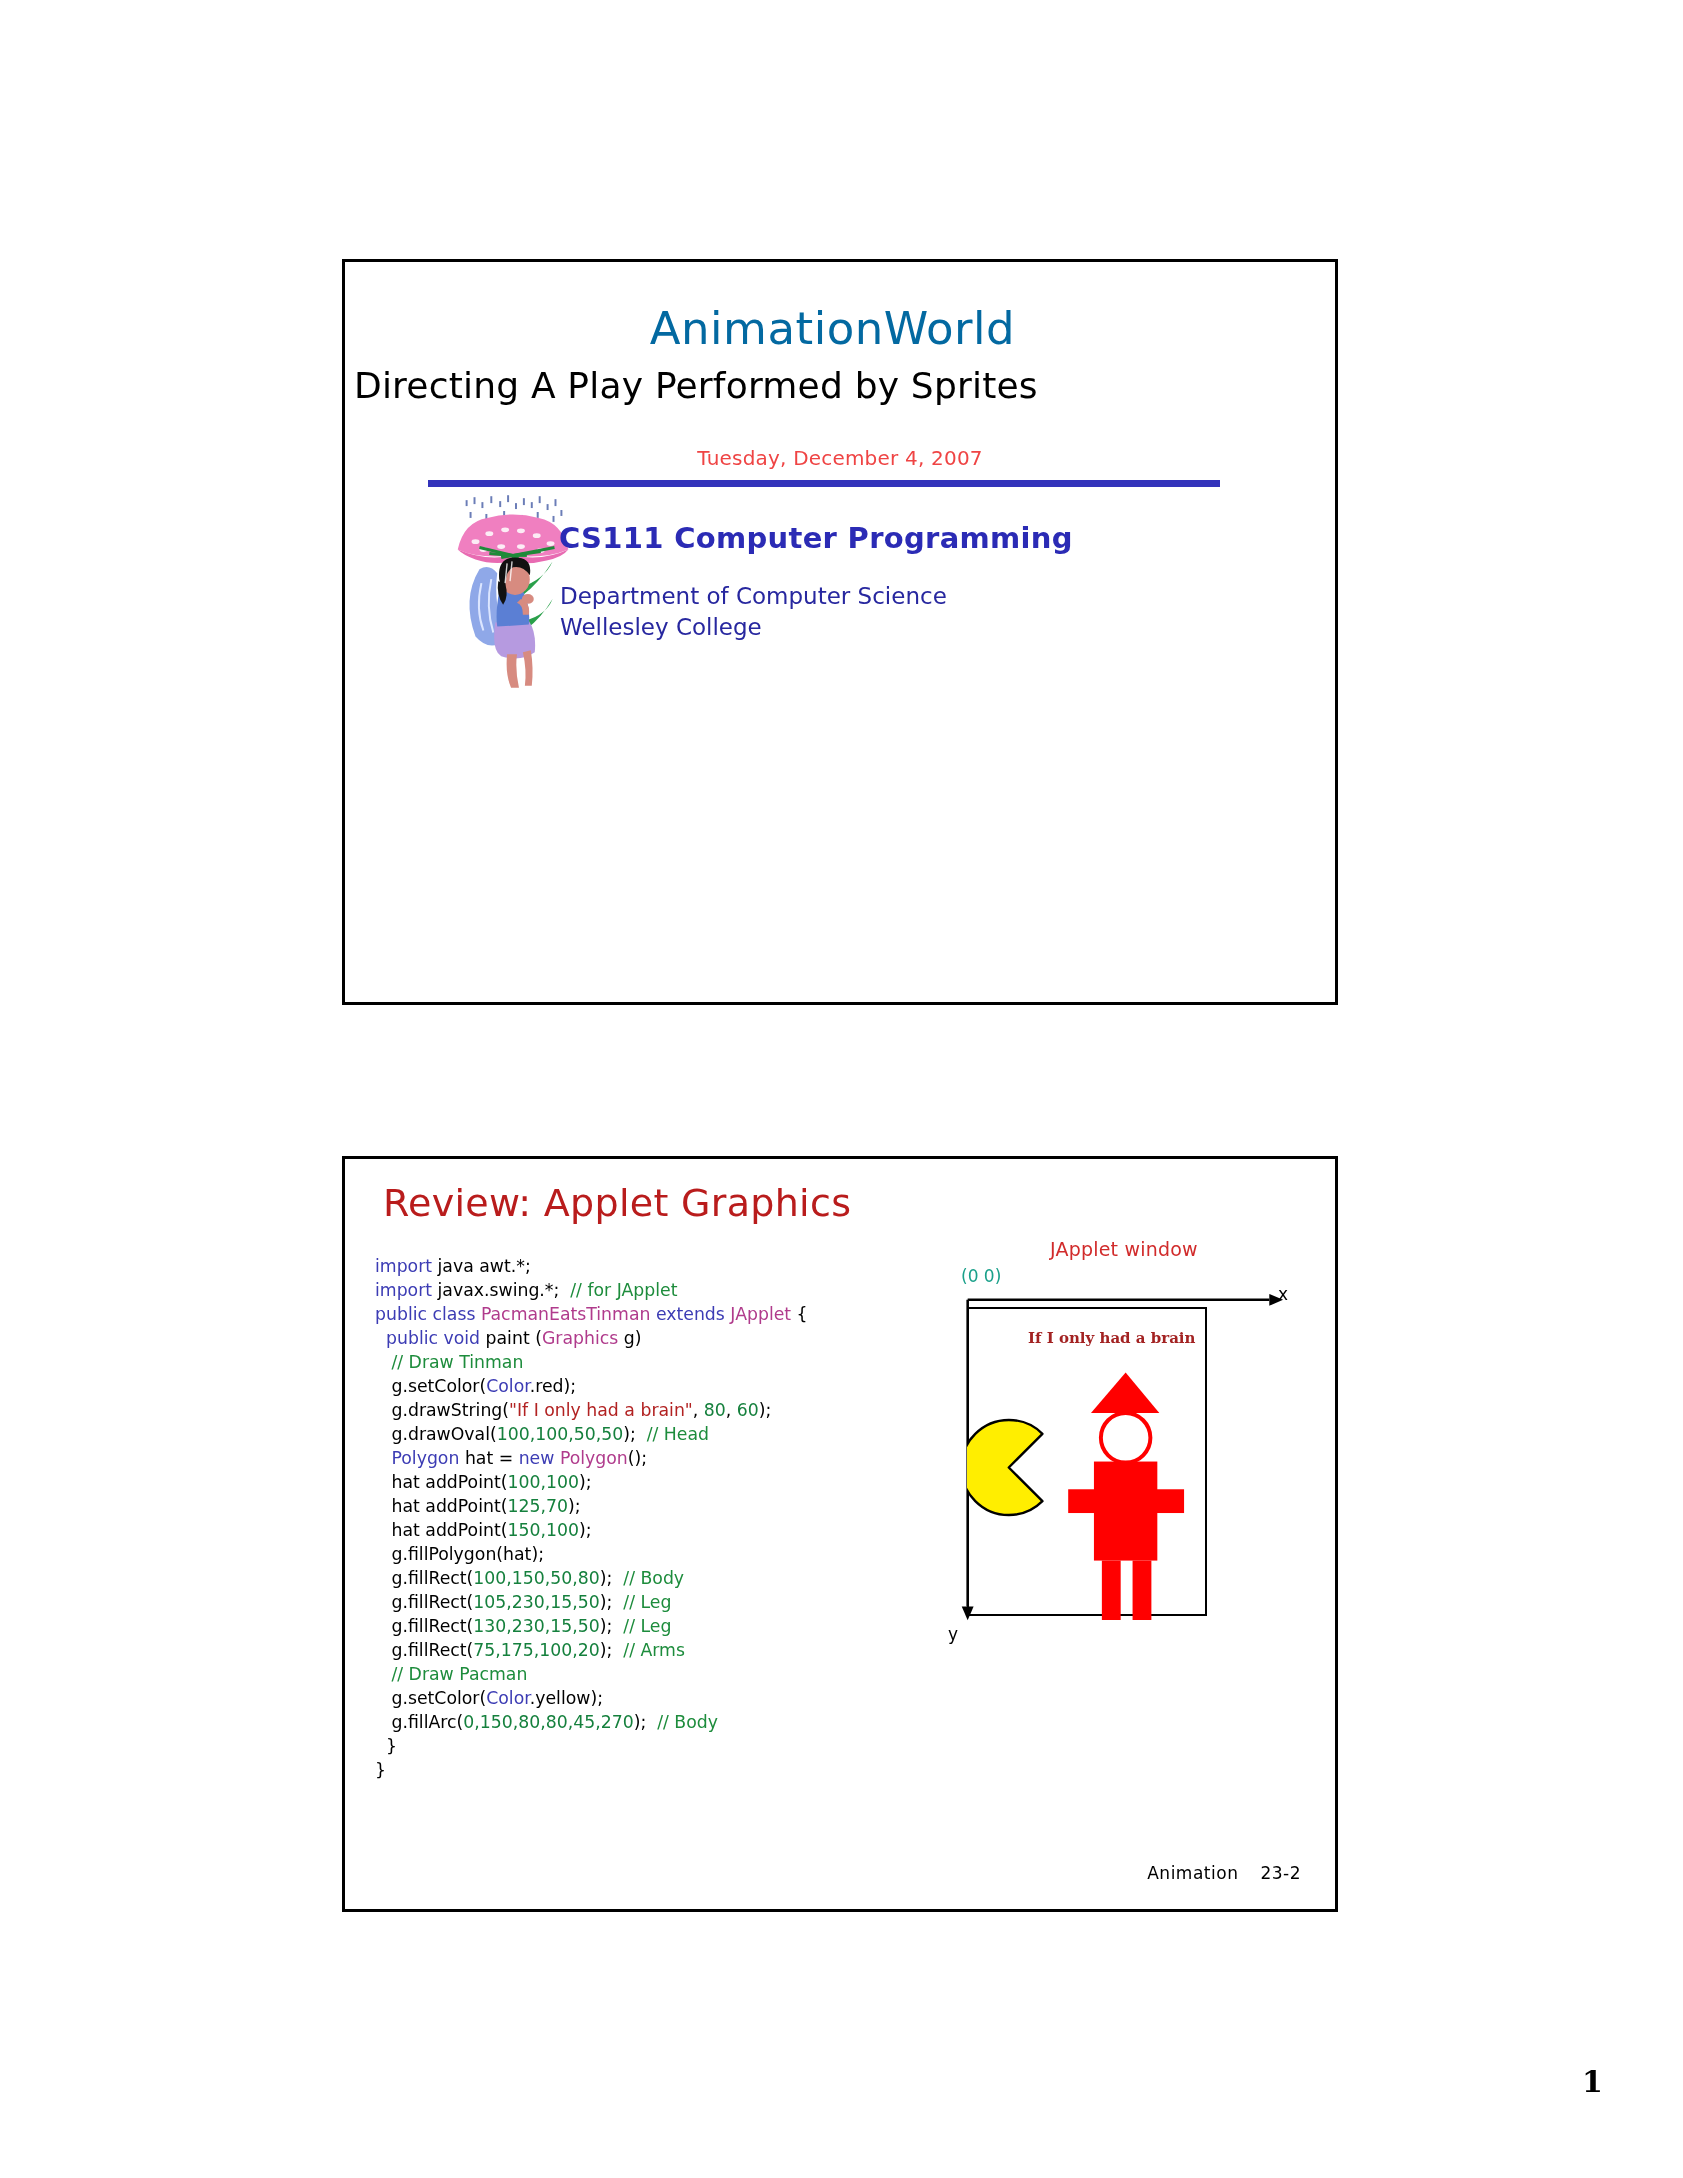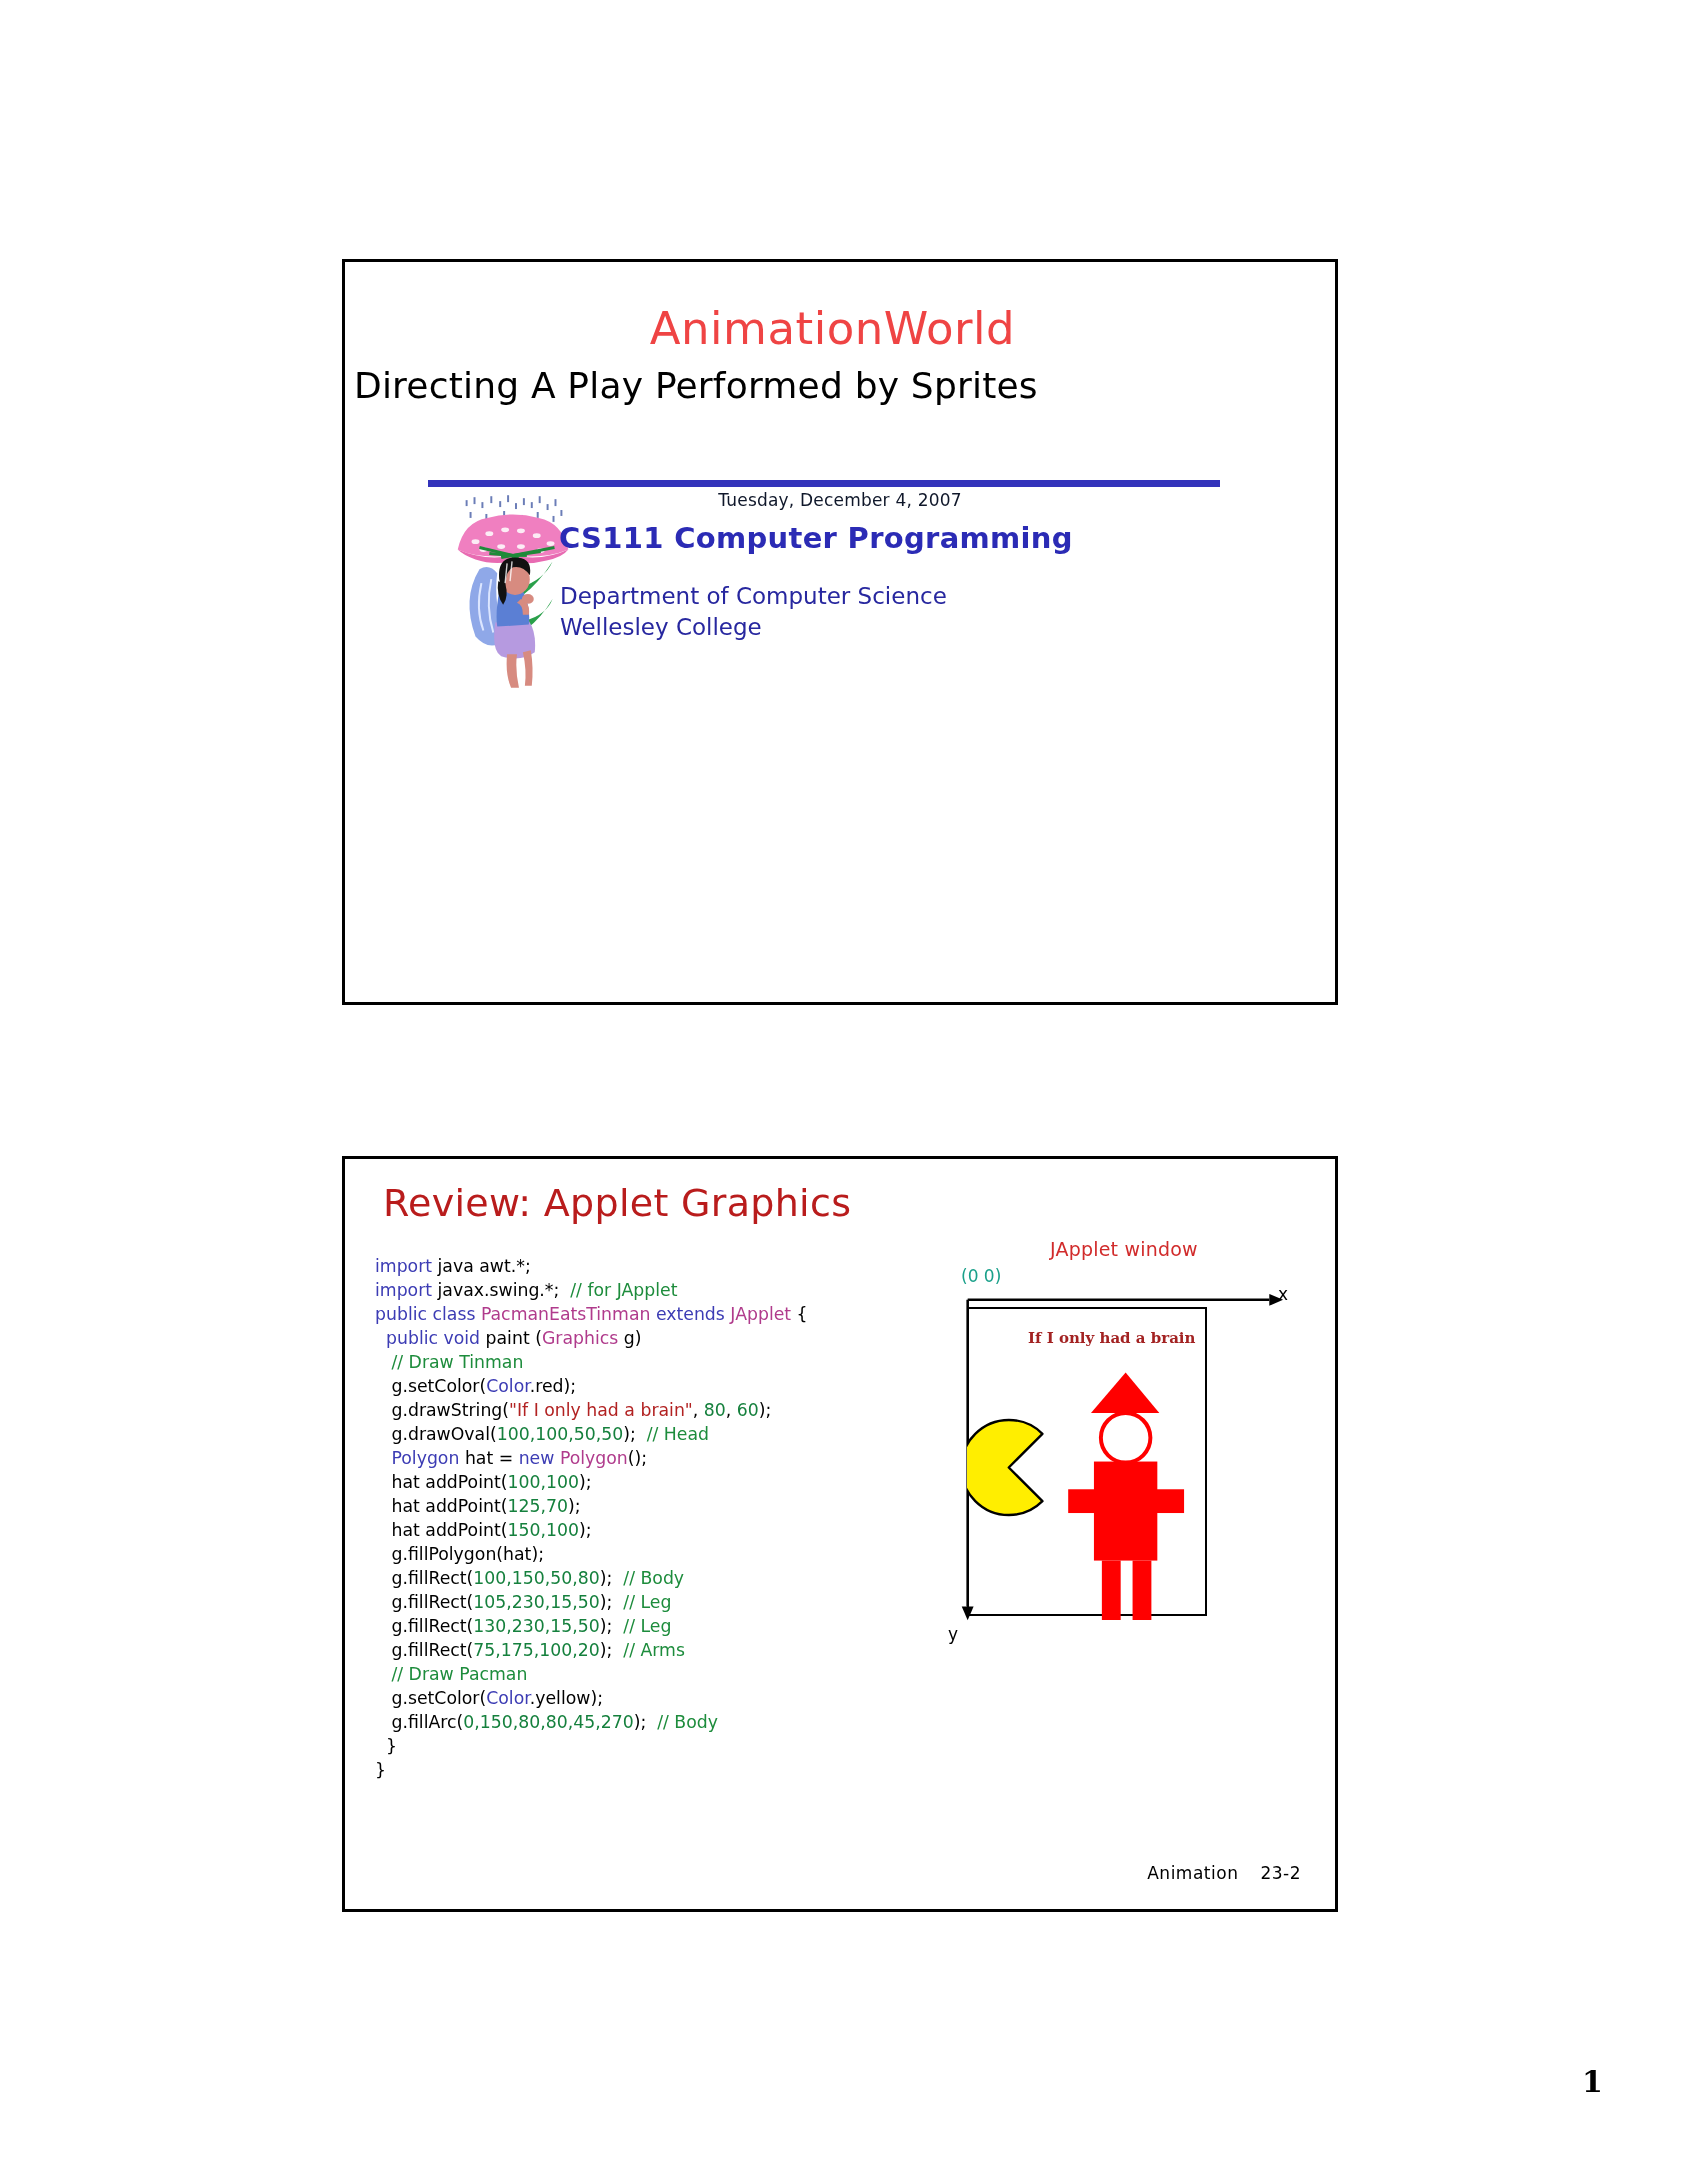--- a/index.html
+++ b/index.html
@@ -28,42 +28,41 @@
   
   .title-main {
     position: absolute;
     left: 0; right: 15px;
     top: 40px;
     text-align: center;
     font-family: "DejaVu Sans", sans-serif;
     font-size: 45px;
     font-weight: 400;
     letter-spacing: 0.5px;
-    color: #ef4444;
+    color: #0369a1;
   }
   .title-sub {
     position: absolute;
     left: 0; right: 0;
     top: 103px;
     text-align: left;
     font-size: 36px;
     font-weight: 400;
     letter-spacing: 0.2px;
     color: #000000;
     padding-left: 9px;
   }
   .title-date {
     position: absolute;
     left: 0; right: 0;
     top: 184px;
     text-align: center;
-    font-size: 17px;
-    color: #0f172a;
+    font-size: 20px;
+    color: #ef4444;
     letter-spacing: 0.2px;
-    margin-top: 44px;
   }
   .divider {
     position: absolute;
     left: 83px;
     top: 218px;
     width: 792px;
     height: 7px;
     background: #3333bb;
   }
   .course-title {

